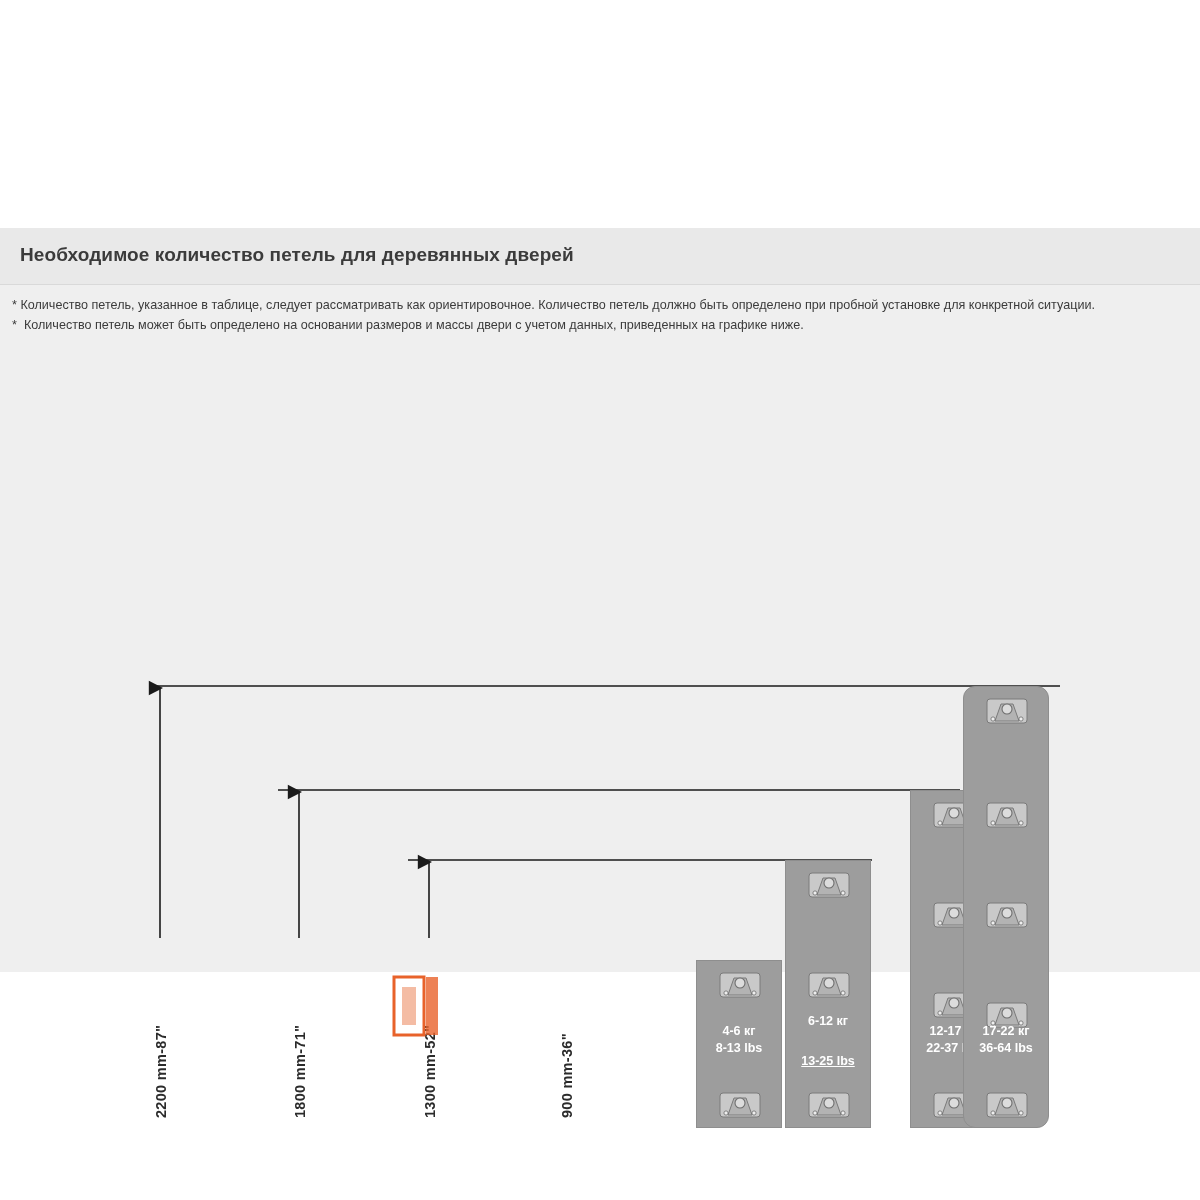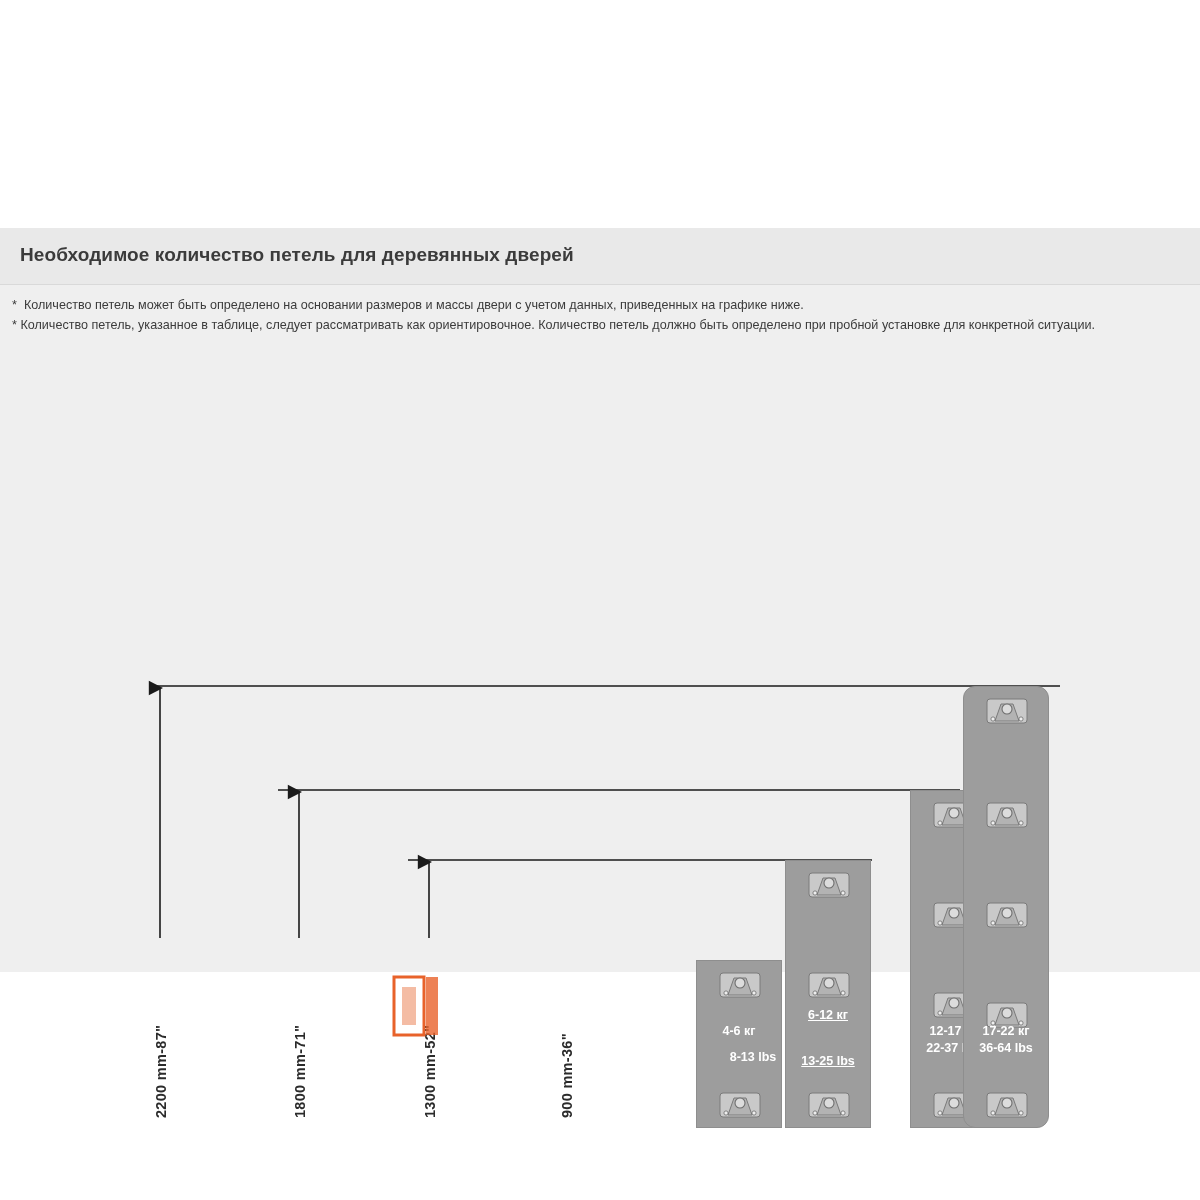--- a/index.html
+++ b/index.html
@@ -141,22 +141,22 @@
 
 <div id="page">
 
   <div class="panel">
 
     <div class="panel-header">
       <div class="panel-title">Необходимое количество петель для деревянных дверей</div>
     </div>
 
     <div class="notes">
+      <div class="note-line">* Количество петель, указанное в таблице, следует рассматривать как ориентировочное. Количество петель должно быть определено при пробной установке для конкретной ситуации.</div>
       <div class="note-line">*  Количество петель может быть определено на основании размеров и массы двери с учетом данных, приведенных на графике ниже.</div>
-      <div class="note-line">* Количество петель, указанное в таблице, следует рассматривать как ориентировочное. Количество петель должно быть определено при пробной установке для конкретной ситуации.</div>
     </div>
 
     <div class="diagram">
 
       <svg class="diagram-svg" viewBox="0 0 1200 540">
         <defs>
           <marker id="arrUp" markerWidth="10" markerHeight="10" refX="5" refY="2" orient="auto">
             <path d="M5,0 L9.5,9 L0.5,9 Z" fill="#1a1a1a"></path>
           </marker>
           <marker id="arrDown" markerWidth="10" markerHeight="10" refX="5" refY="8" orient="auto">
@@ -191,21 +191,21 @@
           <circle cx="36" cy="24" r="2.1" fill="#efefef" stroke="#6f6f6f" stroke-width=".8"></circle>
         </svg>
         <svg class="hinge" style="left:21px; top:128px;" viewBox="0 0 44 32">
           <rect x="2" y="4" width="40" height="24" rx="3" fill="#c9c9c9" stroke="#7a7a7a" stroke-width="1"></rect>
           <path d="M10 26 L16 9 L28 9 L34 26 Z" fill="#b3b3b3" stroke="#7a7a7a" stroke-width="1"></path>
           <circle cx="22" cy="14" r="5" fill="#dcdcdc" stroke="#6f6f6f" stroke-width="1.1"></circle>
           <circle cx="8" cy="24" r="2.1" fill="#efefef" stroke="#6f6f6f" stroke-width=".8"></circle>
           <circle cx="36" cy="24" r="2.1" fill="#efefef" stroke="#6f6f6f" stroke-width=".8"></circle>
         </svg>
         <div class="bar-label" style="top:62px;">4-6 кг</div>
-        <div class="bar-label" style="top:88px;margin-left:14px;">8-13 lbs</div>
+        <div class="bar-label" style="top:79px;">8-13 lbs</div>
       </div>
 
       <div class="bar" style="left:785px; top:462px; width:86px; height:268px;">
         <svg class="hinge" style="left:21px; top:8px;" viewBox="0 0 44 32">
           <rect x="2" y="4" width="40" height="24" rx="3" fill="#c9c9c9" stroke="#7a7a7a" stroke-width="1"></rect>
           <path d="M10 26 L16 9 L28 9 L34 26 Z" fill="#b3b3b3" stroke="#7a7a7a" stroke-width="1"></path>
           <circle cx="22" cy="14" r="5" fill="#dcdcdc" stroke="#6f6f6f" stroke-width="1.1"></circle>
           <circle cx="8" cy="24" r="2.1" fill="#efefef" stroke="#6f6f6f" stroke-width=".8"></circle>
           <circle cx="36" cy="24" r="2.1" fill="#efefef" stroke="#6f6f6f" stroke-width=".8"></circle>
         </svg>
@@ -216,21 +216,21 @@
           <circle cx="8" cy="24" r="2.1" fill="#efefef" stroke="#6f6f6f" stroke-width=".8"></circle>
           <circle cx="36" cy="24" r="2.1" fill="#efefef" stroke="#6f6f6f" stroke-width=".8"></circle>
         </svg>
         <svg class="hinge" style="left:21px; top:228px;" viewBox="0 0 44 32">
           <rect x="2" y="4" width="40" height="24" rx="3" fill="#c9c9c9" stroke="#7a7a7a" stroke-width="1"></rect>
           <path d="M10 26 L16 9 L28 9 L34 26 Z" fill="#b3b3b3" stroke="#7a7a7a" stroke-width="1"></path>
           <circle cx="22" cy="14" r="5" fill="#dcdcdc" stroke="#6f6f6f" stroke-width="1.1"></circle>
           <circle cx="8" cy="24" r="2.1" fill="#efefef" stroke="#6f6f6f" stroke-width=".8"></circle>
           <circle cx="36" cy="24" r="2.1" fill="#efefef" stroke="#6f6f6f" stroke-width=".8"></circle>
         </svg>
-        <div class="bar-label" style="top:146px;text-decoration:underline;">6-12 кг</div>
+        <div class="bar-label" style="top:152px;">6-12 кг</div>
         <div class="bar-label" style="top:192px;text-decoration:underline;">13-25 lbs</div>
       </div>
 
       <div class="bar" style="left:874px; top:392px; width:86px; height:338px;margin-left:36px;">
         <svg class="hinge" style="left:21px; top:8px;" viewBox="0 0 44 32">
           <rect x="2" y="4" width="40" height="24" rx="3" fill="#c9c9c9" stroke="#7a7a7a" stroke-width="1"></rect>
           <path d="M10 26 L16 9 L28 9 L34 26 Z" fill="#b3b3b3" stroke="#7a7a7a" stroke-width="1"></path>
           <circle cx="22" cy="14" r="5" fill="#dcdcdc" stroke="#6f6f6f" stroke-width="1.1"></circle>
           <circle cx="8" cy="24" r="2.1" fill="#efefef" stroke="#6f6f6f" stroke-width=".8"></circle>
           <circle cx="36" cy="24" r="2.1" fill="#efefef" stroke="#6f6f6f" stroke-width=".8"></circle>

